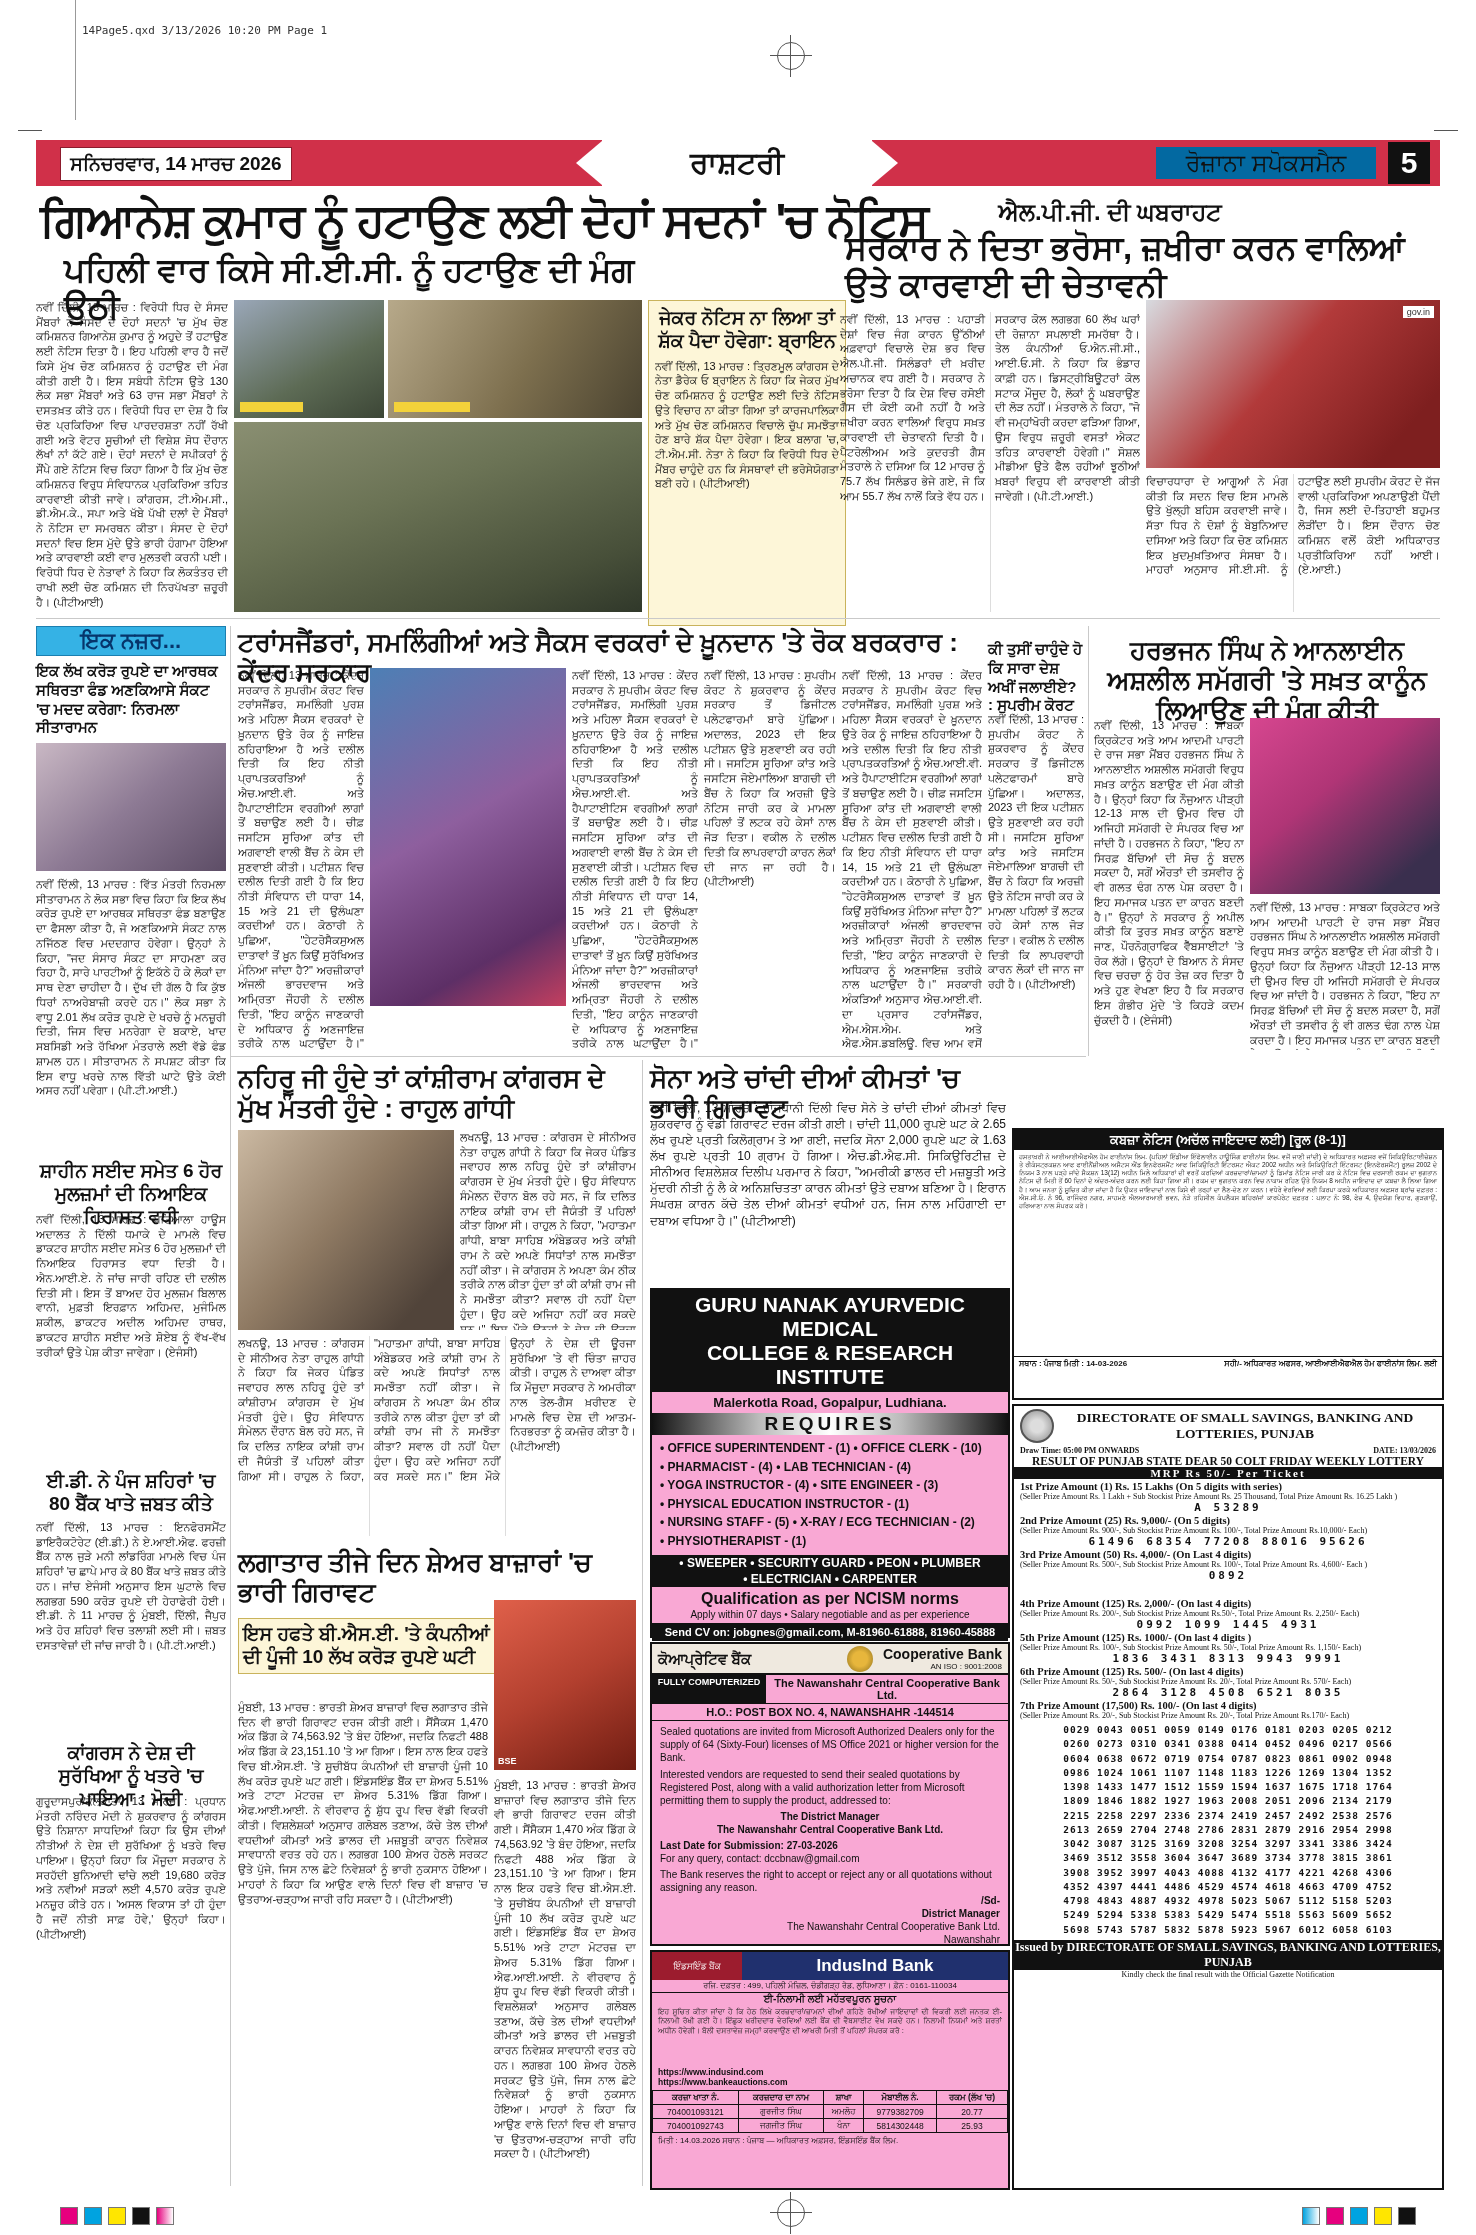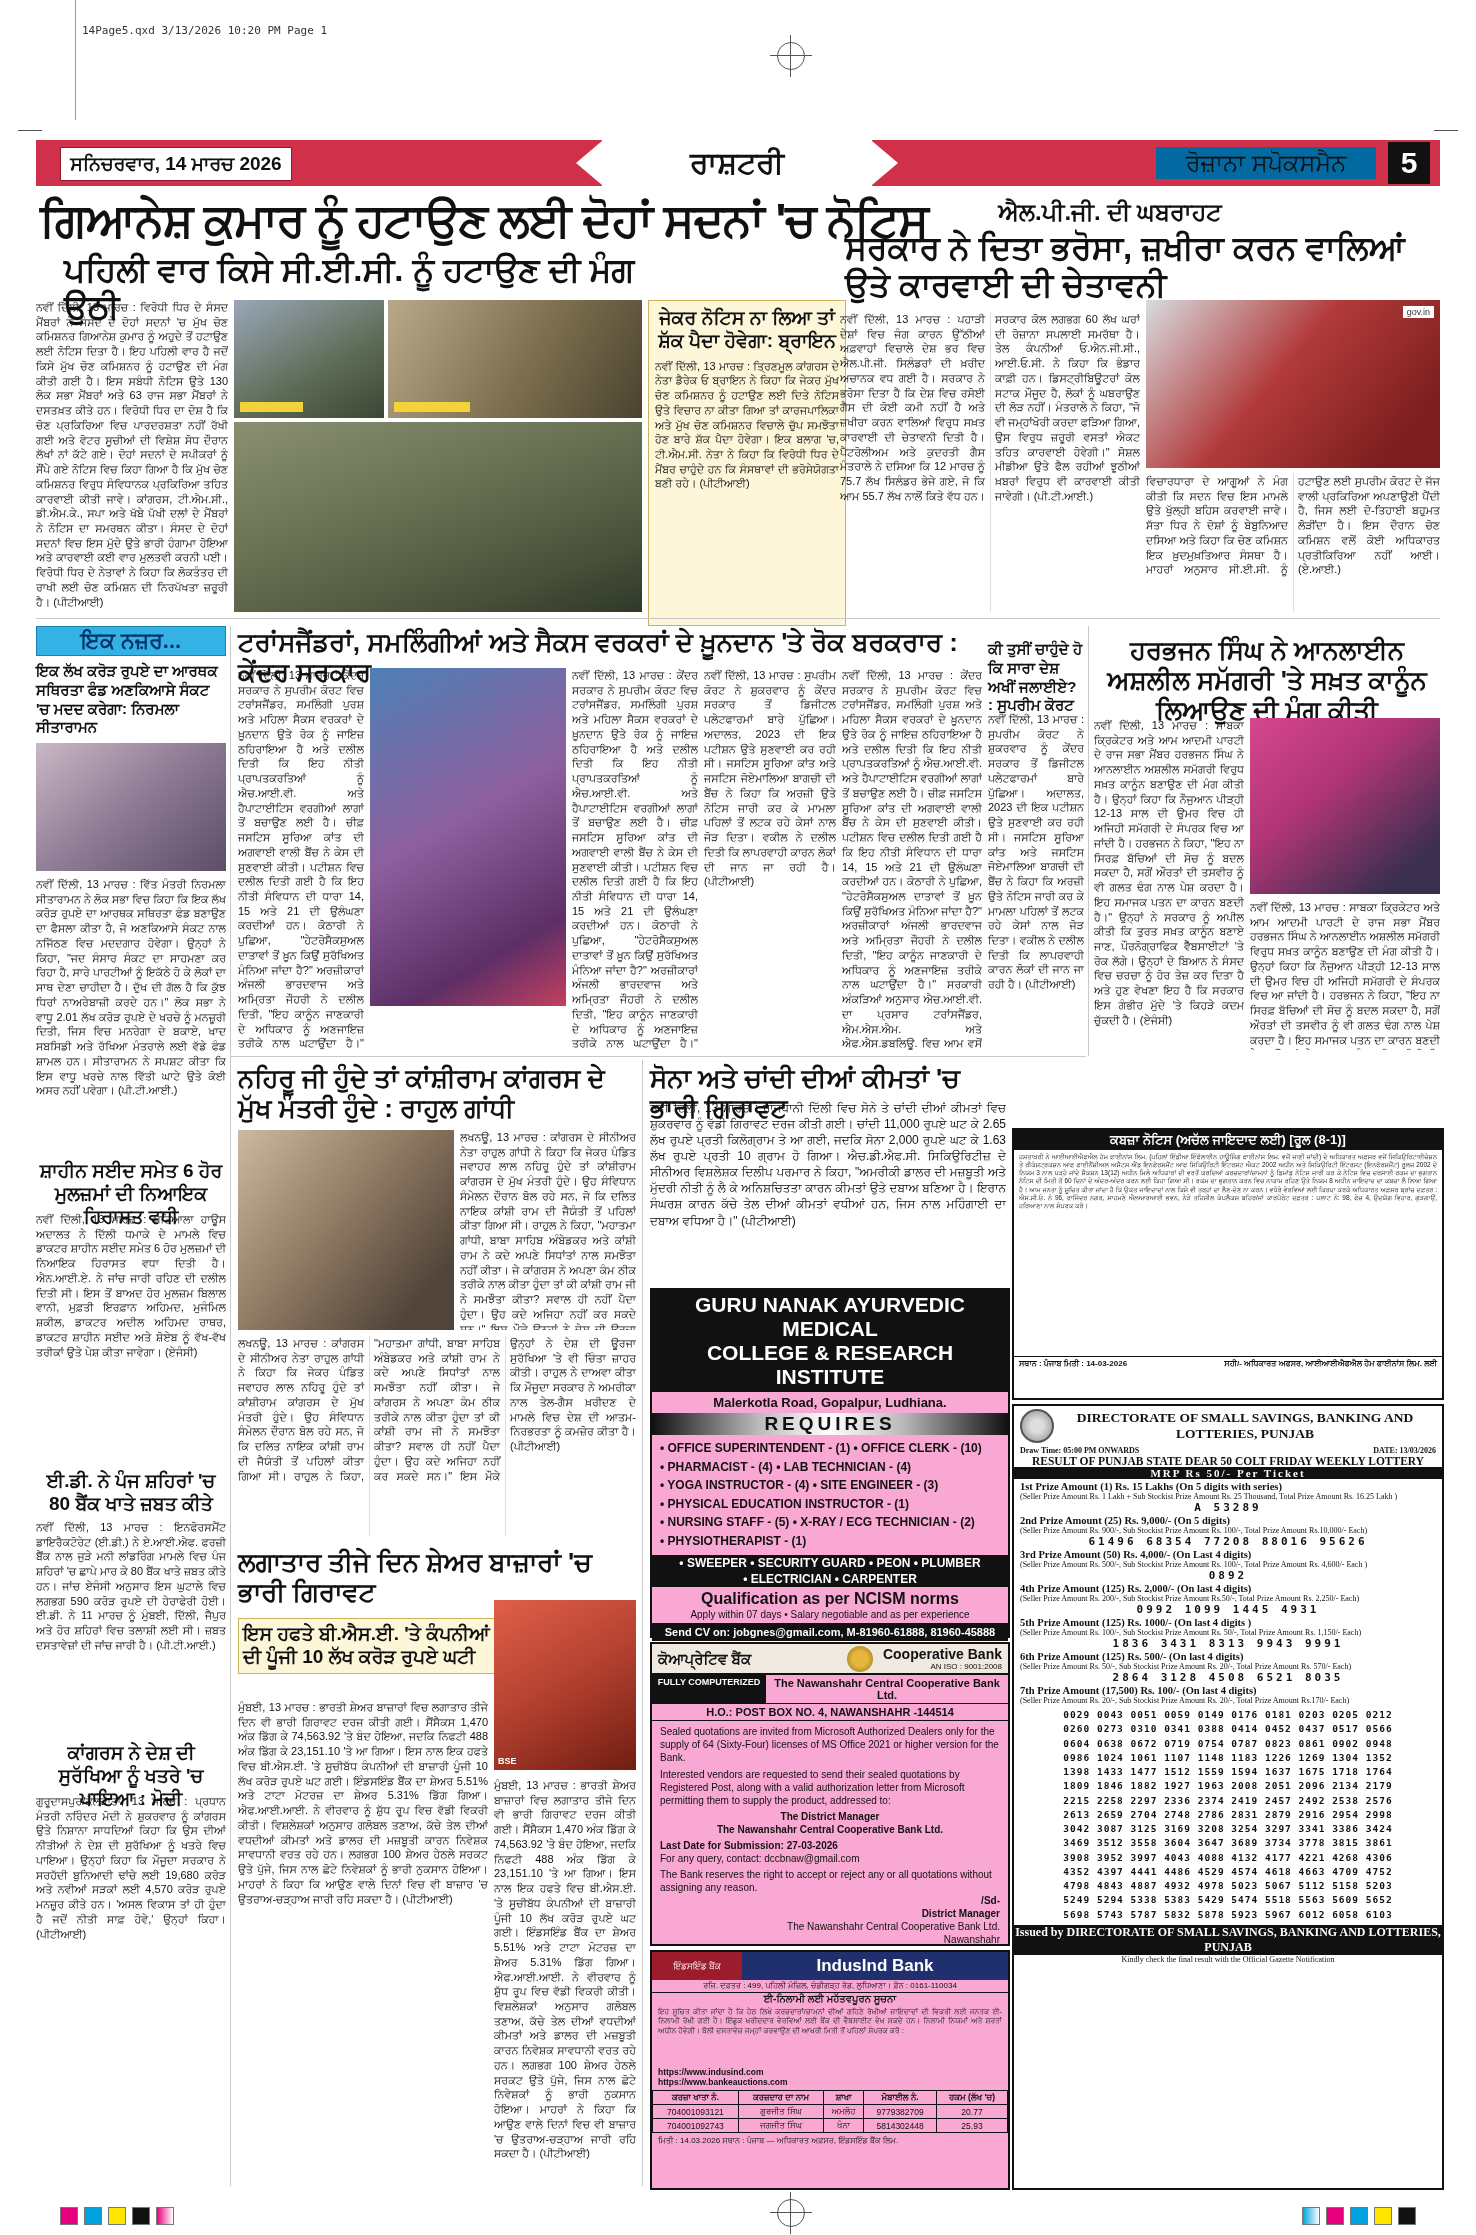--- a/index.html
+++ b/index.html
@@ -265,21 +265,21 @@
           <div class="tier-sub">(Seller Prize Amount Rs. 1 Lakh + Sub Stockist Prize Amount Rs. 25 Thousand, Total Prize Amount Rs. 16.25 Lakh )</div>
           <div class="tier-nums" style="text-align:center;">A   53289</div>
         </div>
 
         <div style="margin-bottom:1px;">
           <div class="tier-label">2nd Prize Amount (25) Rs. 9,000/- (On 5 digits)</div>
           <div class="tier-sub">(Seller Prize Amount Rs. 900/-, Sub Stockist Prize Amount Rs. 100/-, Total Prize Amount Rs.10,000/- Each)</div>
           <div class="tier-nums" style="text-align:center;">61496   68354   77208   88016   95626</div>
         </div>
 
-        <div style="margin-bottom:1px;">
+        <div style="margin-bottom:16px;">
           <div class="tier-label">3rd Prize Amount (50) Rs. 4,000/- (On Last 4 digits)</div>
           <div class="tier-sub">(Seller Prize Amount Rs. 500/-, Sub Stockist Prize Amount Rs. 100/-, Total Prize Amount Rs. 4,600/- Each )</div>
           <div class="tier-nums" style="text-align:center;">0892</div>
         </div>
 
         <div style="margin-bottom:1px;">
           <div class="tier-label">4th Prize Amount (125) Rs. 2,000/- (On last 4 digits)</div>
           <div class="tier-sub">(Seller Prize Amount Rs. 200/-, Sub Stockist Prize Amount Rs.50/-, Total Prize Amount Rs. 2,250/- Each)</div>
           <div class="tier-nums" style="text-align:center;">0992   1099   1445   4931</div>
         </div>
@@ -298,21 +298,21 @@
 
         <div style="margin-bottom:1px;">
           <div class="tier-label">7th Prize Amount (17,500) Rs. 100/- (On last 4 digits)</div>
           <div class="tier-sub">(Seller Prize Amount Rs. 20/-, Sub Stockist Prize Amount Rs. 20/-, Total Prize Amount Rs.170/- Each)</div>
           <div class="tier-nums" style="text-align:center;"></div>
         </div>
 
     </div>
     <div class="numgrid" style="padding:0 4px;">
       <div>0029 0043 0051 0059 0149 0176 0181 0203 0205 0212</div>
-        <div>0260 0273 0310 0341 0388 0414 0452 0437 0517 0566</div>
+        <div>0260 0273 0310 0341 0388 0414 0452 0496 0217 0566</div>
         <div>0604 0638 0672 0719 0754 0787 0823 0861 0902 0948</div>
         <div>0986 1024 1061 1107 1148 1183 1226 1269 1304 1352</div>
         <div>1398 1433 1477 1512 1559 1594 1637 1675 1718 1764</div>
         <div>1809 1846 1882 1927 1963 2008 2051 2096 2134 2179</div>
         <div>2215 2258 2297 2336 2374 2419 2457 2492 2538 2576</div>
         <div>2613 2659 2704 2748 2786 2831 2879 2916 2954 2998</div>
         <div>3042 3087 3125 3169 3208 3254 3297 3341 3386 3424</div>
         <div>3469 3512 3558 3604 3647 3689 3734 3778 3815 3861</div>
         <div>3908 3952 3997 4043 4088 4132 4177 4221 4268 4306</div>
         <div>4352 4397 4441 4486 4529 4574 4618 4663 4709 4752</div>

